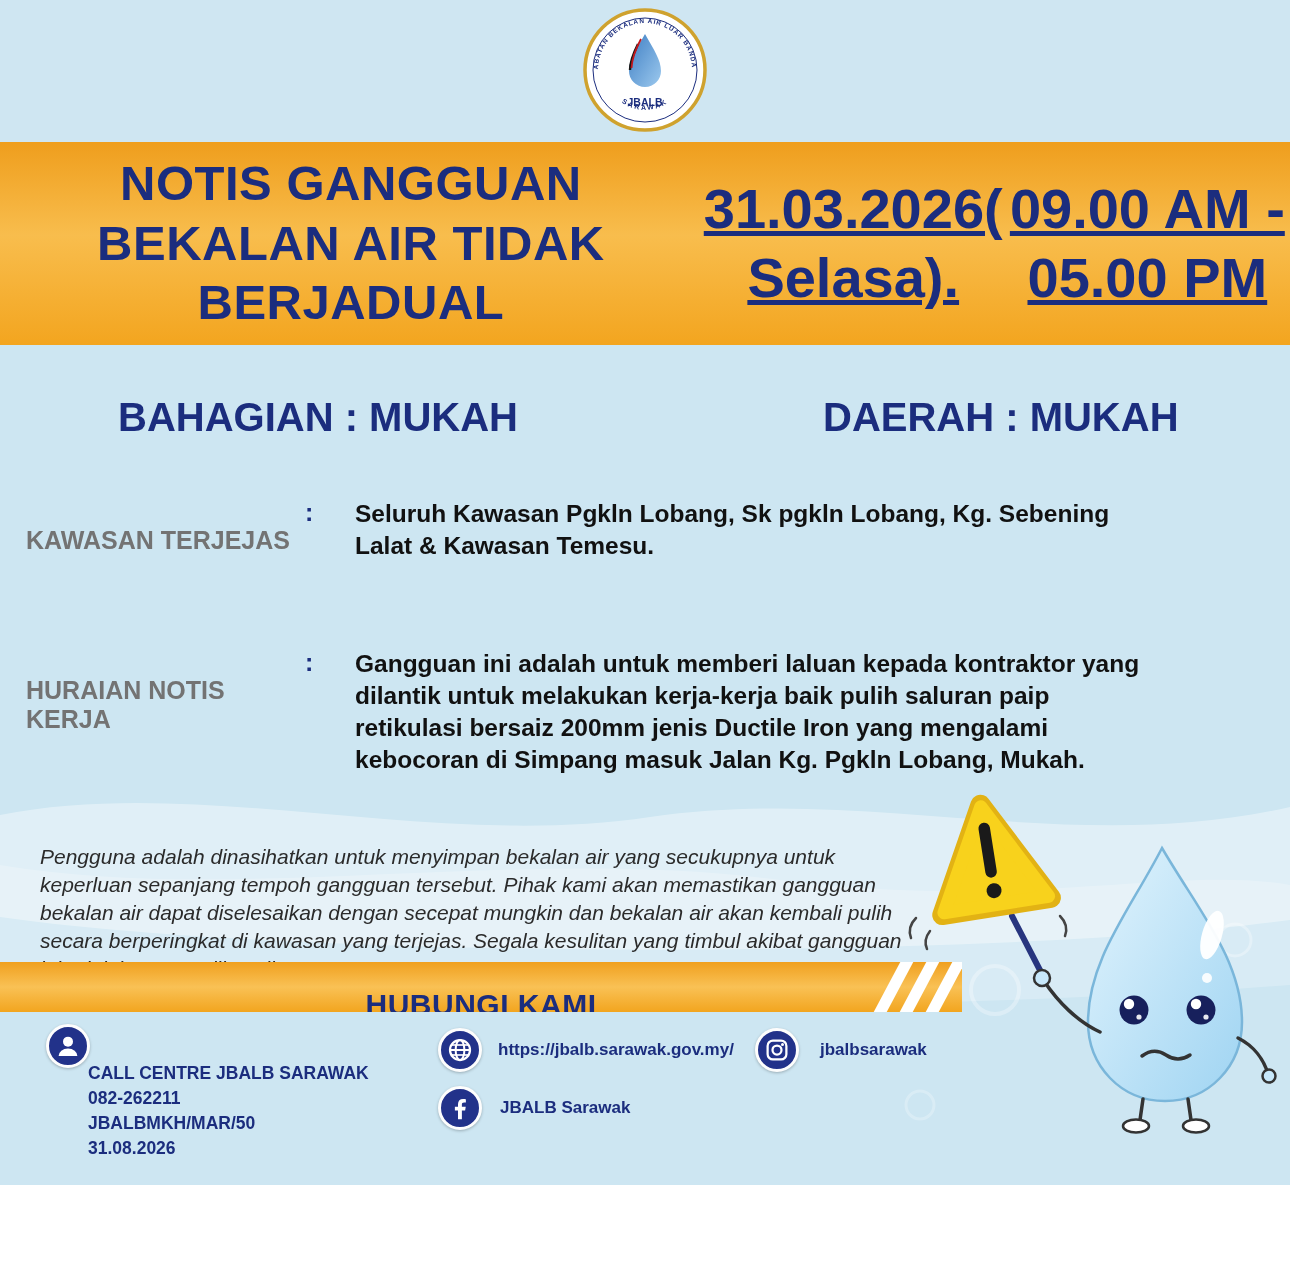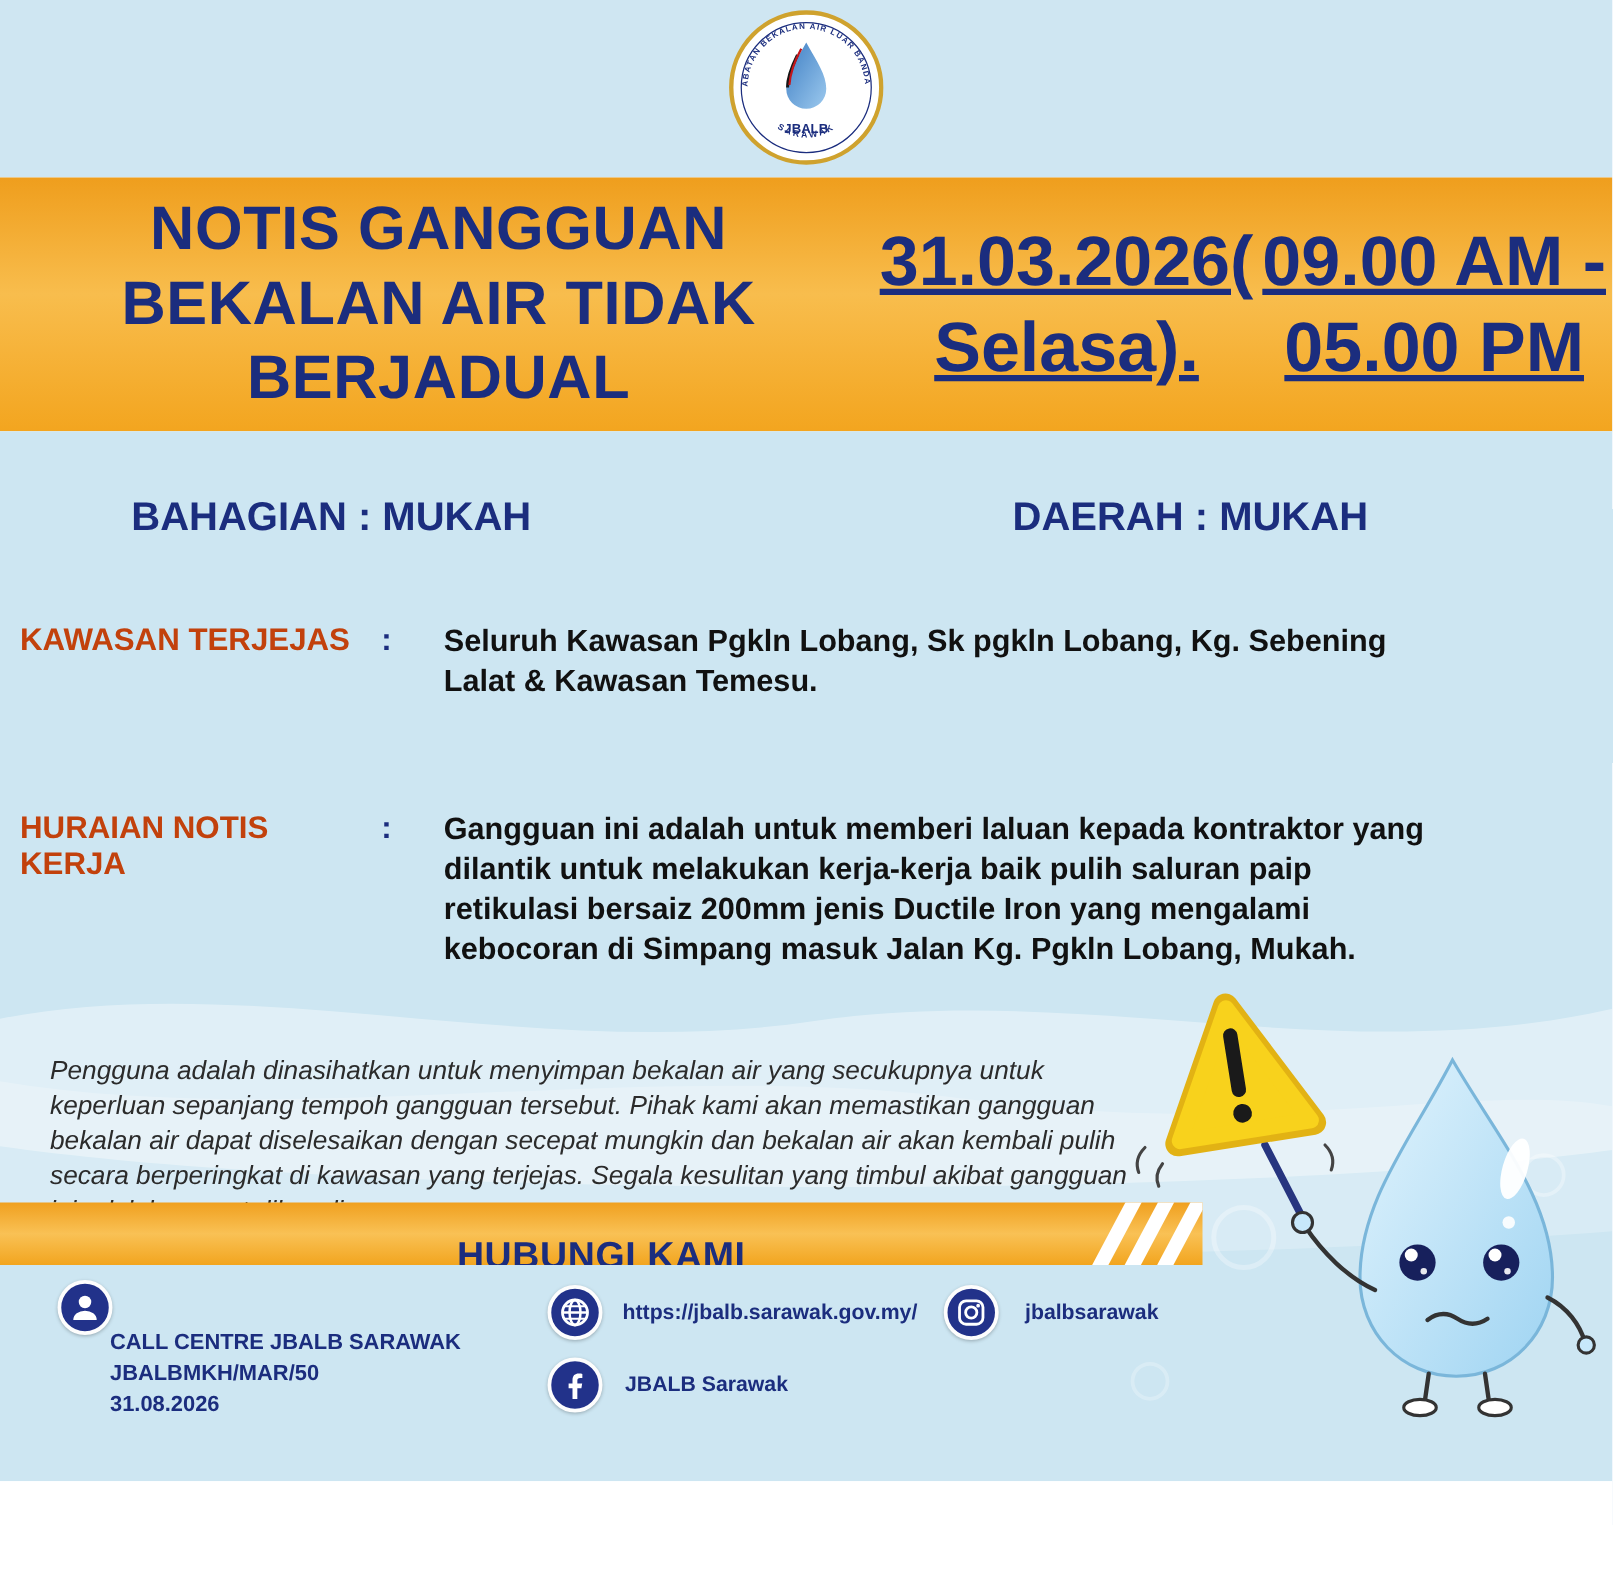--- a/index.html
+++ b/index.html
@@ -27,31 +27,32 @@
   .title-line.date, .title-line.time { font-size:56px;text-decoration:underline; }
 
   
   .body-band {
     position:absolute; top:345px; left:0; width:1290px; height:840px;
     background:#cde6f2;
   }
   .water-texture { position:absolute; left:0; top:0; width:1290px; height:840px; pointer-events:none; }
 
   .region-bahagian, .region-daerah {
-    position:absolute; top:50px; color:#1b2d7e; font-weight:bold; font-size:32px;
+    position:absolute; top:50px; color:#1b2d7e; font-weight:bold; font-size:40px;margin-left:13px;
   }
   .region-bahagian { left:105px; }
   .region-daerah  { left:810px; }
 
   .detail-row { position:absolute; left:0; width:1250px; display:flex; }
   .detail-row.kawasan { top:153px; }
   .detail-row.huraian { top:303px; }
   .detail-label {
-    width:305px; padding-left:16px; color:#c2410c; font-weight:bold; font-size:25px;
+    width:305px; padding-left:26px; color:#737373; font-weight:bold; font-size:25px;
     flex:0 0 auto;
+    margin-top:28px;
   }
   .detail-colon { width:50px; color:#1b2d7e; font-weight:bold; font-size:25px; flex:0 0 auto; }
   .detail-text {
     width:790px; color:#111111; font-weight:bold; font-size:24.5px; line-height:1.3;
     flex:0 0 auto;
   }
 
   .advisory {
     position:absolute; left:40px; top:498px; width:885px;
     font-style:italic; font-size:21px; line-height:1.33; color:#2b2b2b; font-weight:500;
@@ -172,20 +173,21 @@
     </div>
 
     <div class="icon-circle icon-person">
       <svg viewBox="0 0 24 24">
         <circle cx="12" cy="8.5" r="4" fill="#ffffff"></circle>
         <path d="M4.5,20 a7.5,6 0 0 1 15,0 Z" fill="#ffffff"></path>
       </svg>
     </div>
     <div class="cc-lines">
       <div>CALL CENTRE JBALB SARAWAK</div>
+      <div>082-262211</div>
       <div>JBALBMKH/MAR/50</div>
       <div>31.08.2026</div>
     </div>
 
     <div class="icon-circle icon-globe">
       <svg viewBox="0 0 24 24">
         <circle cx="12" cy="12" r="8" fill="none" stroke="#ffffff" stroke-width="1.8"></circle>
         <ellipse cx="12" cy="12" rx="3.5" ry="8" fill="none" stroke="#ffffff" stroke-width="1.6"></ellipse>
         <line x1="4" y1="12" x2="20" y2="12" stroke="#ffffff" stroke-width="1.6"></line>
         <line x1="5.2" y1="8" x2="18.8" y2="8" stroke="#ffffff" stroke-width="1.3"></line>

